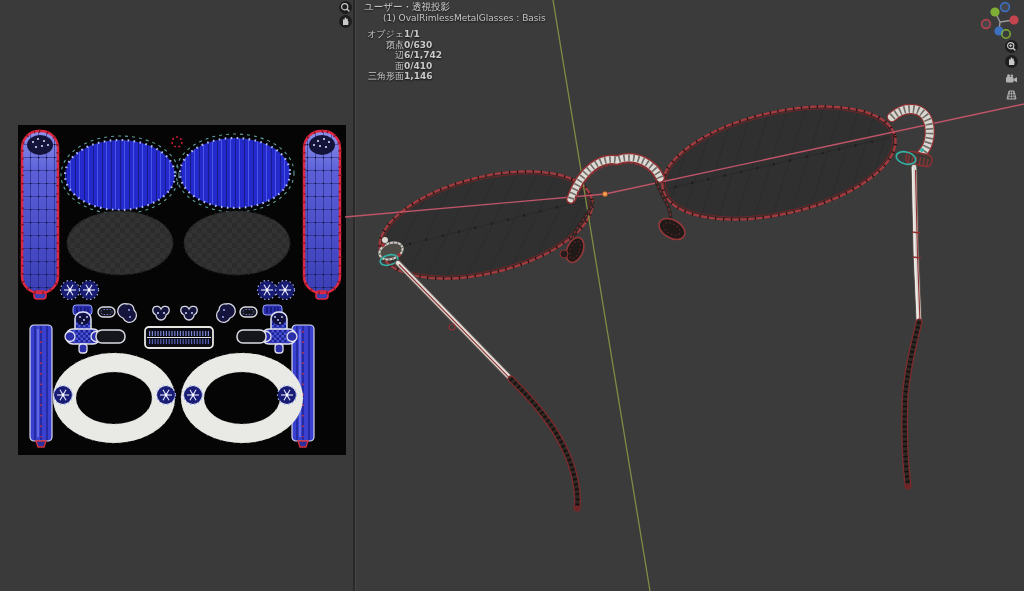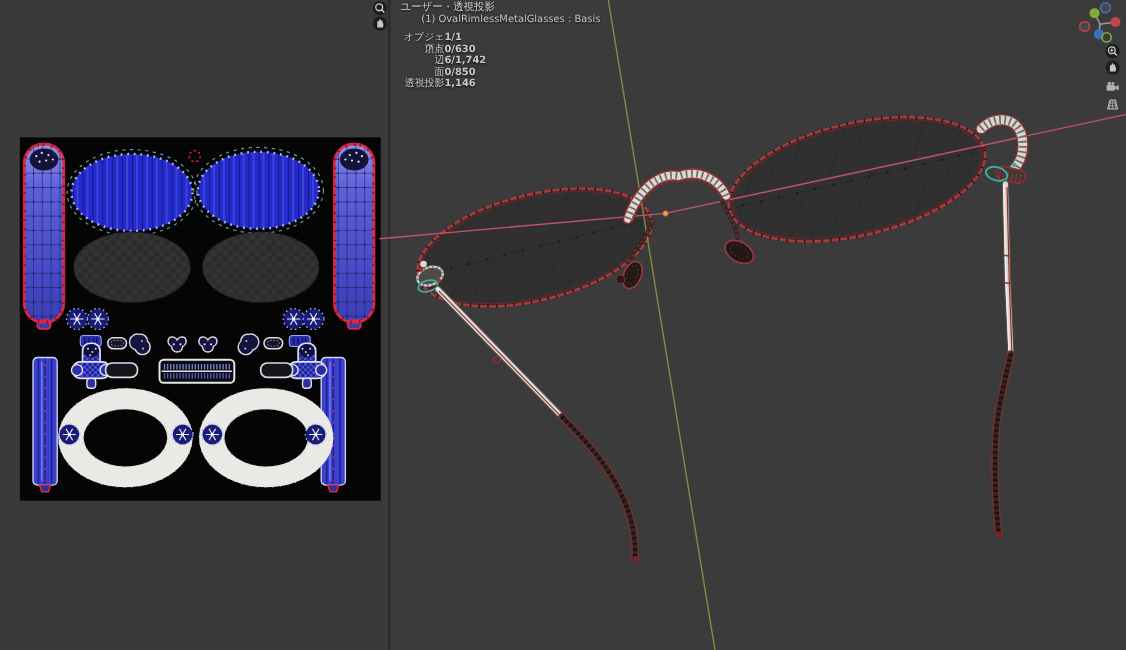--- a/index.html
+++ b/index.html
@@ -430,19 +430,19 @@
   <div class="srow">
     <span class="slabel">頂点</span>
     <span class="svalue">0/630</span>
   </div>
   <div class="srow">
     <span class="slabel">辺</span>
     <span class="svalue">6/1,742</span>
   </div>
   <div class="srow">
     <span class="slabel">面</span>
-    <span class="svalue">0/850</span>
+    <span class="svalue">0/410</span>
   </div>
   <div class="srow">
-    <span class="slabel">透視投影</span>
+    <span class="slabel">三角形面</span>
     <span class="svalue">1,146</span>
   </div>
 </div>
 
 </body></html>

